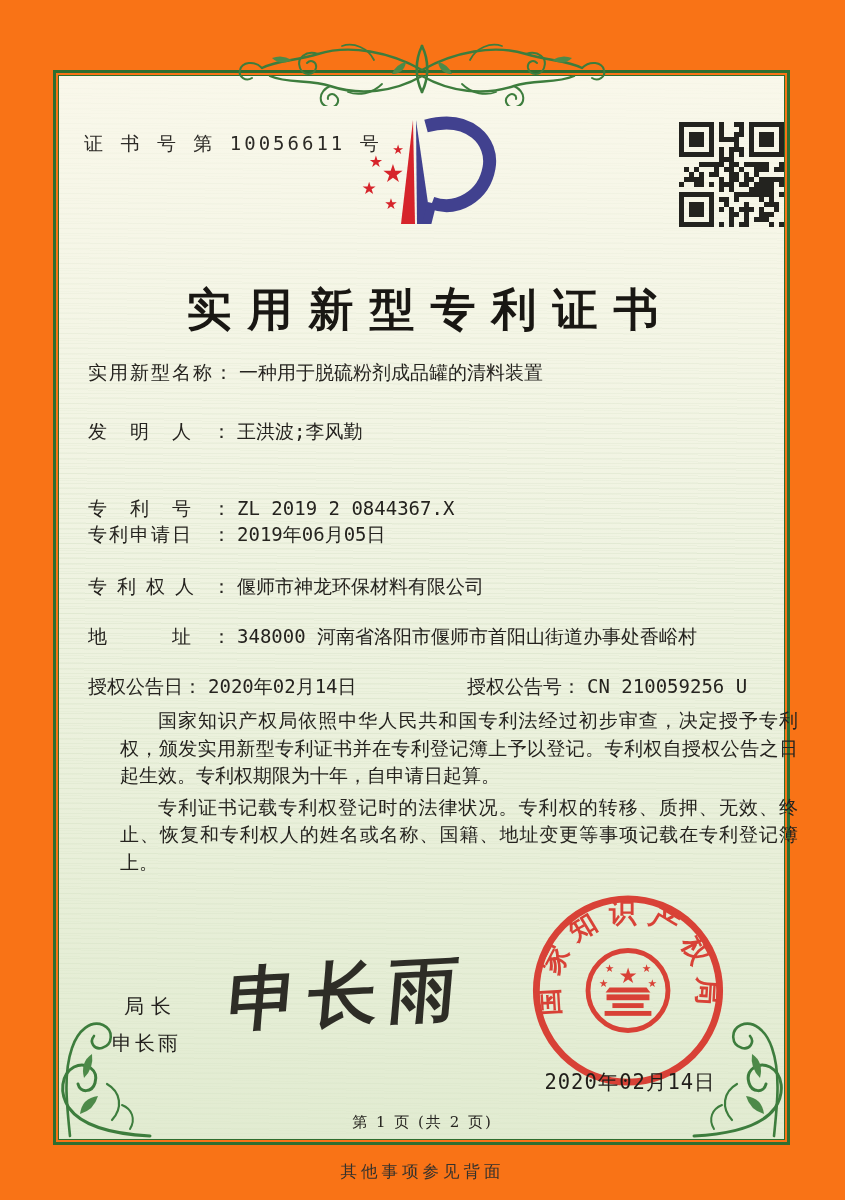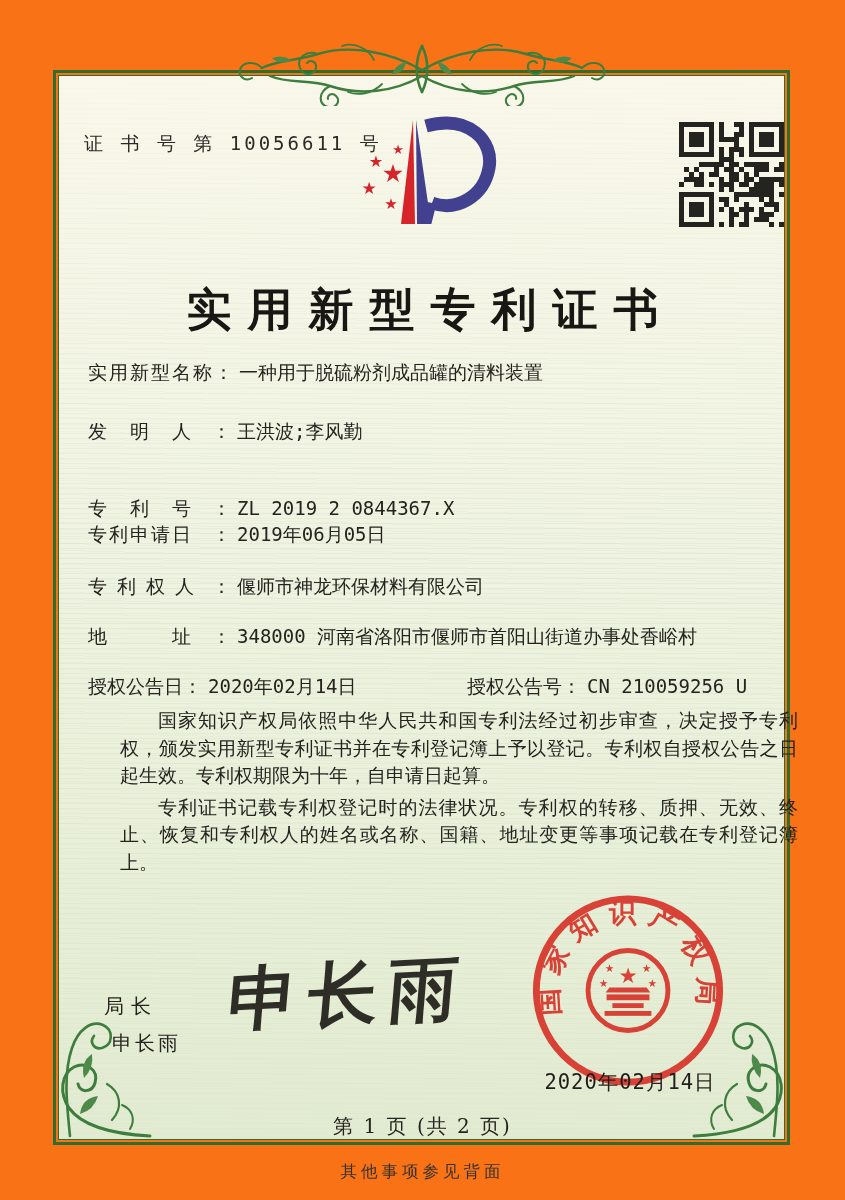--- a/index.html
+++ b/index.html
@@ -37,34 +37,34 @@
   .field .val{margin-left:6px; font-family:"DejaVu Sans Mono","DejaVu Serif",serif;}
   .f1{top:360px;} .f2{top:419px;} .f3{top:496px;} .f4{top:522px;}
   .f5{top:574px;} .f6{top:624px;} .f7{top:674px; width:690px;}
   .grant-right{position:absolute; left:344px; top:0; white-space:nowrap;margin-left:35px;}
   .paras{
     position:absolute; left:88px; top:707px; width:678px;
     font-size:19px; line-height:27.5px; text-align:justify;margin-left:32px;
   }
   .paras p{margin:0; text-indent:2em;}
   .paras p + p{margin-top:4px;}
-  .director-title{position:absolute; left:104px; top:993px; font-size:20px; letter-spacing:7px;text-align:center;}
+  .director-title{position:absolute; left:124px; top:993px; font-size:20px; letter-spacing:7px;text-align:center;}
   .director-name{position:absolute; left:112px; top:1030px; font-size:20px; letter-spacing:3px;}
   .signature{
     position:absolute; left:228px; top:948px; font-size:70px; color:#15130f;
     letter-spacing:10px; transform:rotate(-3deg) skewX(-8deg); opacity:.88;
     font-weight:bold; z-index:4; white-space:nowrap;
   }
   .seal{position:absolute; left:511px; top:890px; width:234px; height:200px; opacity:.93; z-index:3;}
   .seal-date{
     position:absolute; left:508px; top:1068px; width:244px; text-align:center;
     font-size:20.5px; letter-spacing:1px; z-index:4; color:#201e1a;
     font-family:"DejaVu Sans Mono","DejaVu Serif",serif;
   }
-  .page-info{position:absolute; left:0; top:1113px; width:100%; text-align:center; font-size:20px; letter-spacing:2px;}
+  .page-info{position:absolute; left:0; top:1113px; width:100%; text-align:center; font-size:15px; letter-spacing:2px;}
   .back-note{position:absolute; left:0; top:1161px; width:100%; text-align:center; font-size:16.5px; letter-spacing:4px; color:#33312c;}
   .ornament-top{position:absolute; left:222px; top:26px; width:400px; height:80px; z-index:2;}
   .flourish{position:absolute; width:112px; height:128px; z-index:2;}
   .flourish.left{left:50px; top:1014px;}
   .flourish.right{left:682px; top:1014px; transform:scaleX(-1);}
 </style>
 </head>
 <body>
 
 <div class="page">

